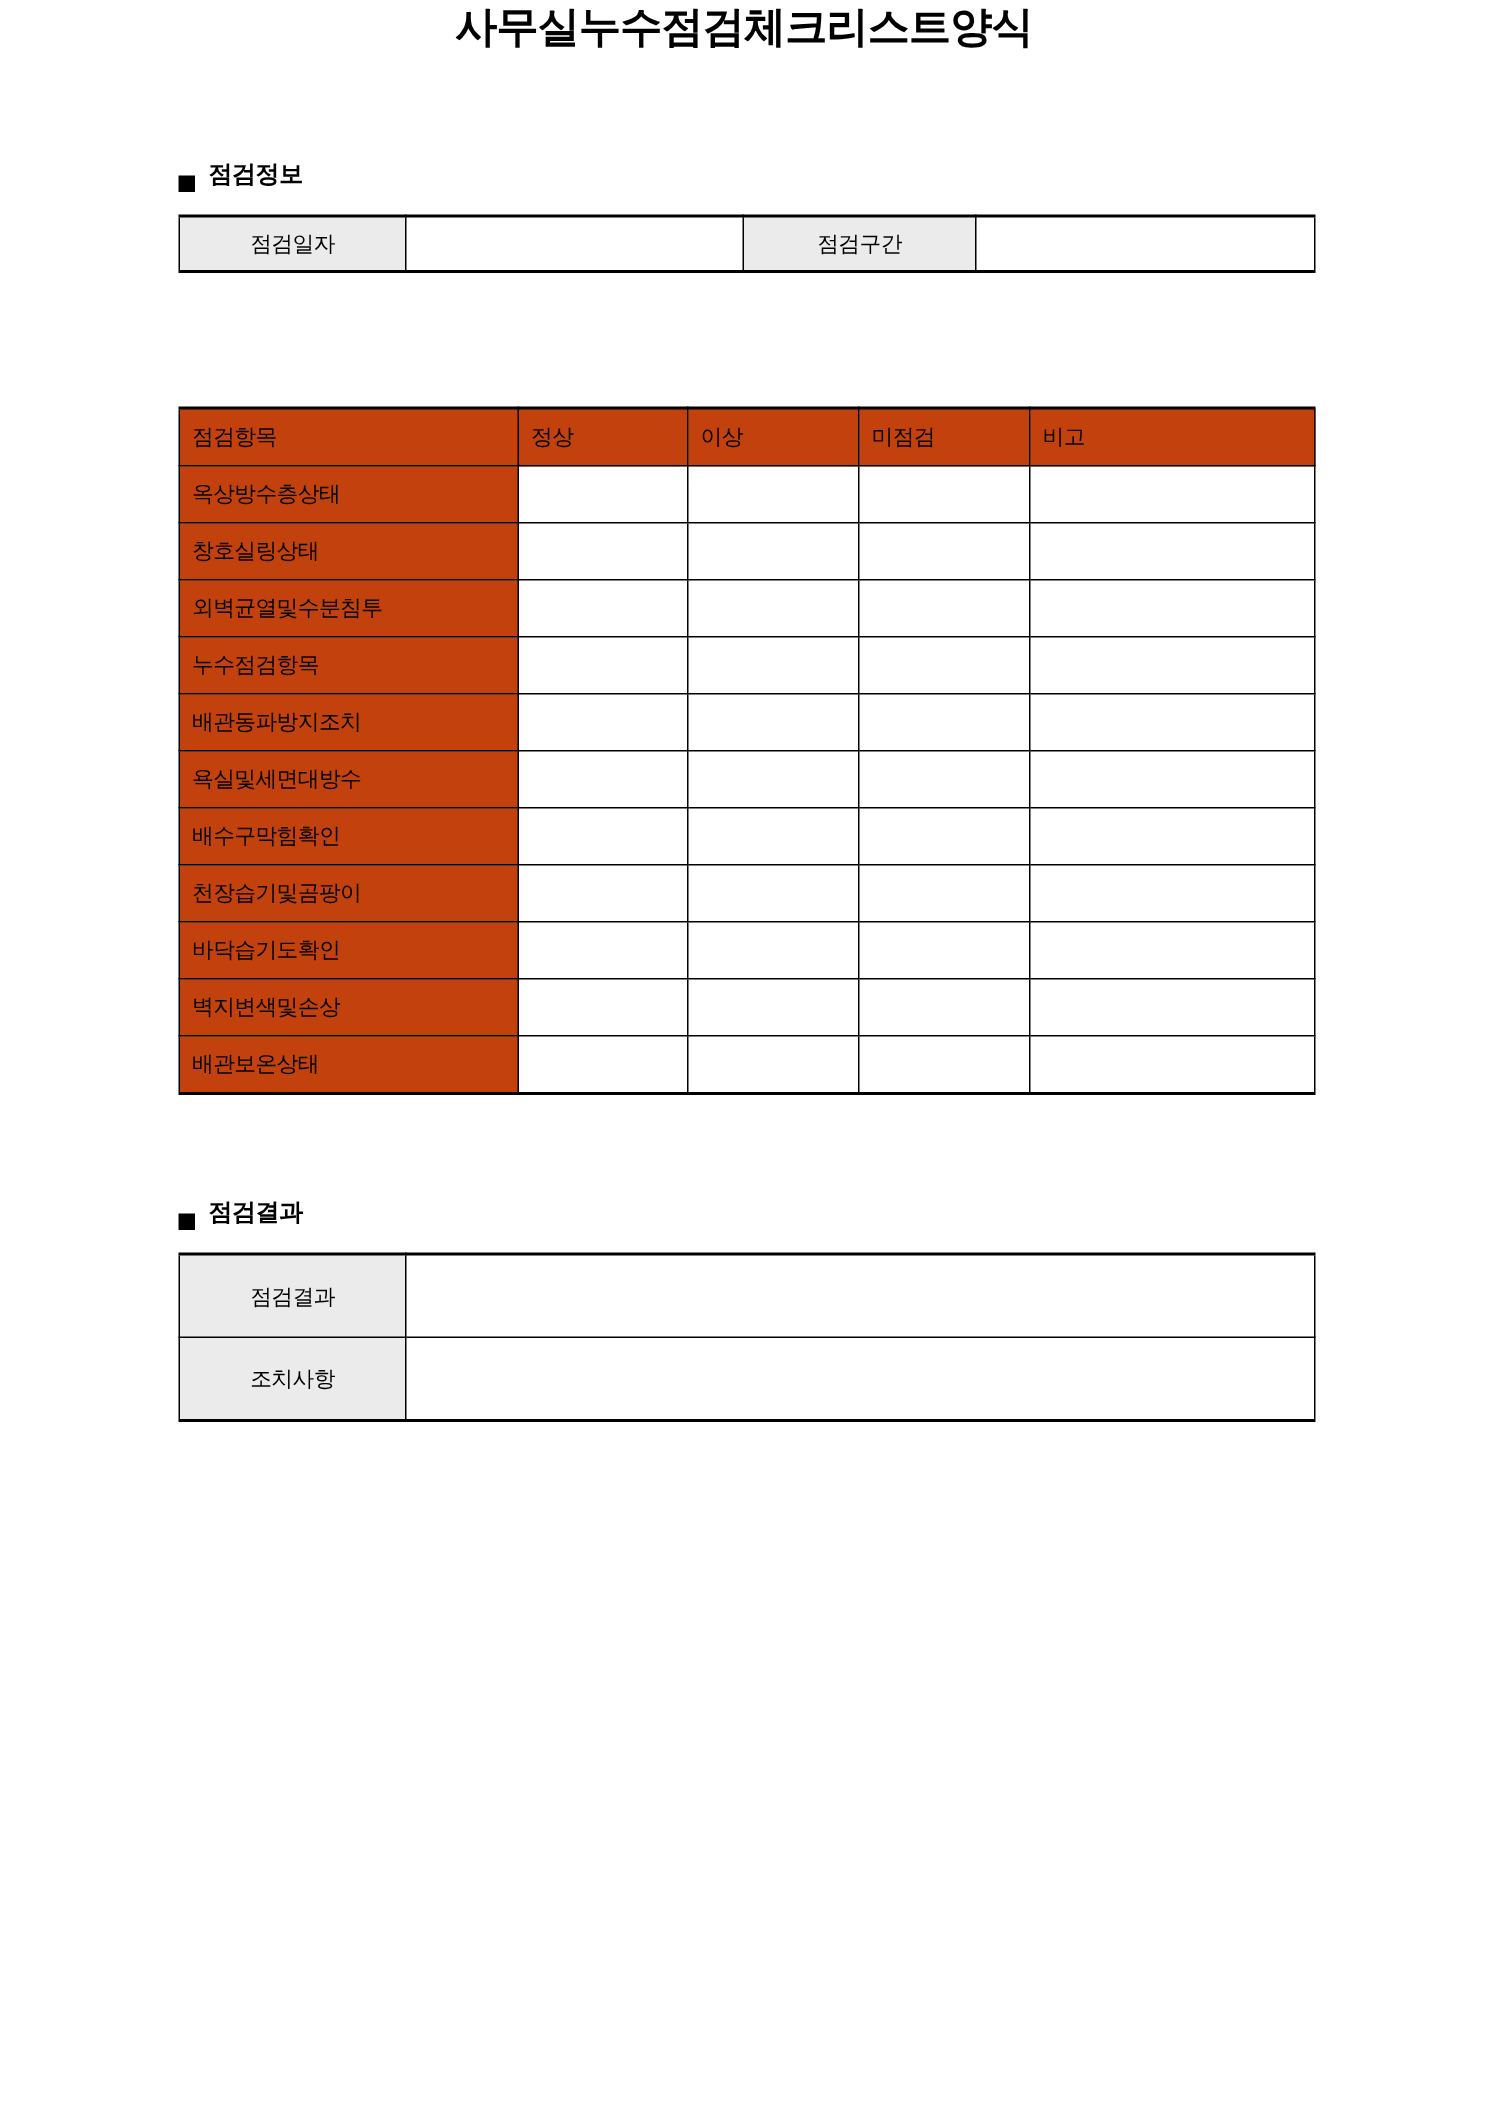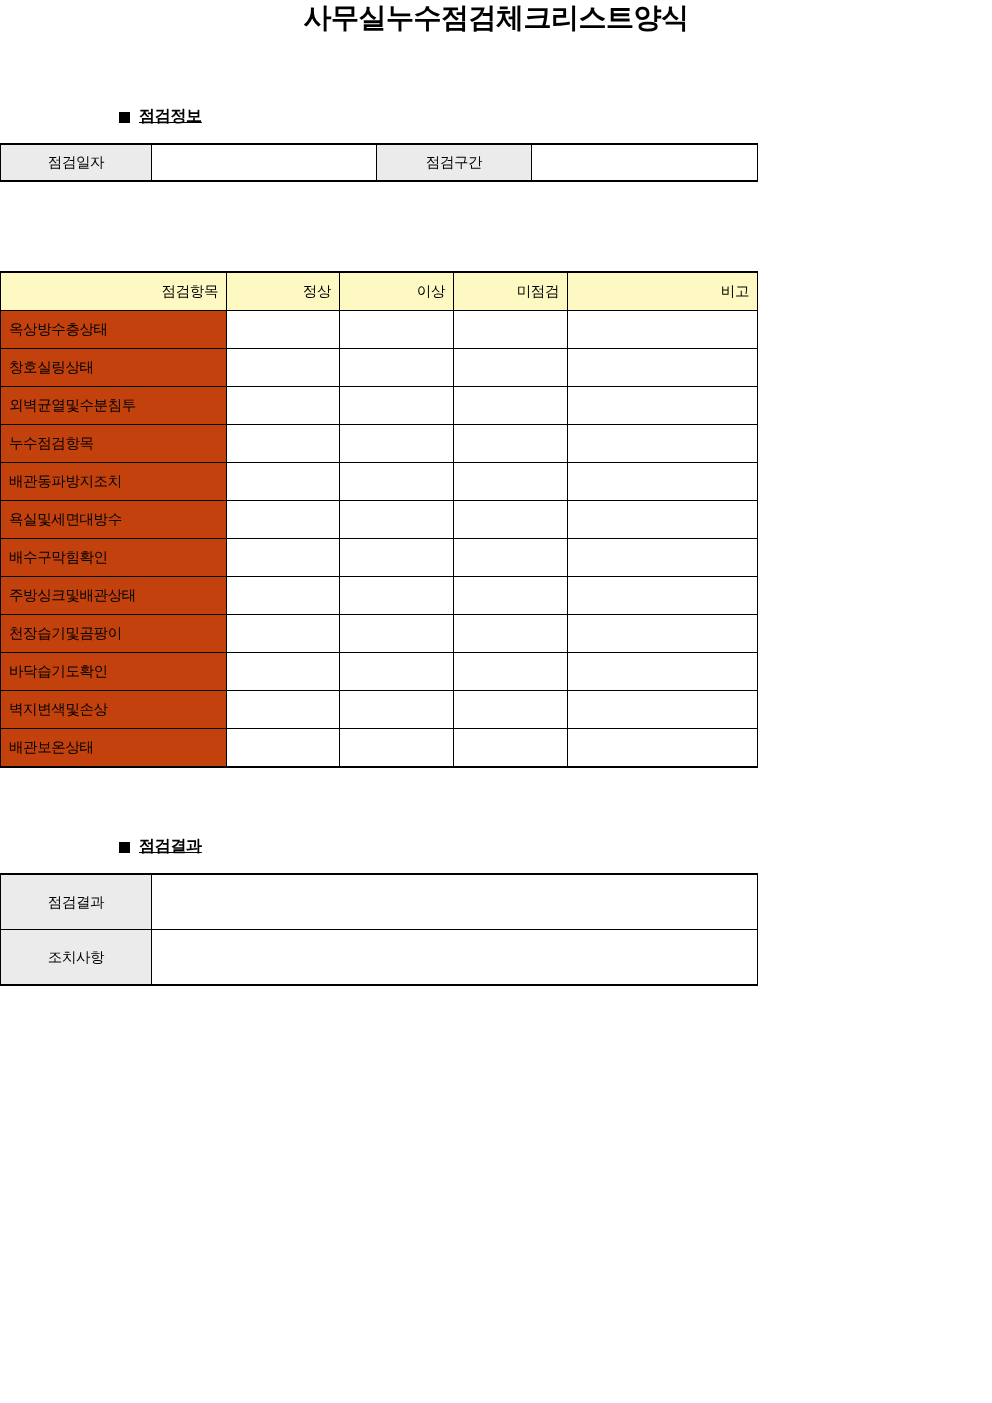--- a/index.html
+++ b/index.html
@@ -36,34 +36,34 @@
     padding: 0;
   }
   .section-heading {
     margin: 0;
     padding: 0 0 0 119px;
     font-size: 16px;
     font-weight: bold;
     letter-spacing: -0.3px;
     color: #000;
     display: flex;
-    align-items: center;
+    align-items: flex-end;
     gap: 9px;
-    text-decoration: underline;
   }
   .bullet-square {
     width: 11px;
     height: 11px;
     background: #000000;
     display: inline-block;
     flex: 0 0 auto;
     position: relative;
     top: 1px;
   }
   .tbl-wrap {
+    padding-left: 119px;
   }
   table.grid {
     border-collapse: collapse;
     table-layout: fixed;
     width: 757px;
     border-top: 2px solid #000;
     border-bottom: 2px solid #000;
     border-left: 1px solid #000;
     border-right: 1px solid #000;
   }
@@ -91,22 +91,22 @@
   #info-table col.c4 { width: 226px; }
 
   
   #checklist-table col.ci1 { width: 226px; }
   #checklist-table col.ci2 { width: 113px; }
   #checklist-table col.ci3 { width: 114px; }
   #checklist-table col.ci4 { width: 114px; }
   #checklist-table col.ci5 { width: 190px; }
   #checklist-table th {
     height: 37px;
-    background: #fef9c3;
-    text-align: right;
+    background: #c2410c;
+    text-align: left;
     font-weight: normal;
   }
   #checklist-table td { height: 37px; }
   #checklist-table td.item {
     text-align: left;
     background: #c2410c;
   }
   #checklist-table td.mark { background: #ffffff; }
 
   
@@ -227,27 +227,20 @@
               <td class="mark"></td>
             </tr>
             <tr>
               <td class="item">배수구막힘확인</td>
               <td class="mark"></td>
               <td class="mark"></td>
               <td class="mark"></td>
               <td class="mark"></td>
             </tr>
             <tr>
-              <td class="item">주방싱크및배관상태</td>
-              <td class="mark"></td>
-              <td class="mark"></td>
-              <td class="mark"></td>
-              <td class="mark"></td>
-            </tr>
-            <tr>
               <td class="item">천장습기및곰팡이</td>
               <td class="mark"></td>
               <td class="mark"></td>
               <td class="mark"></td>
               <td class="mark"></td>
             </tr>
             <tr>
               <td class="item">바닥습기도확인</td>
               <td class="mark"></td>
               <td class="mark"></td>

